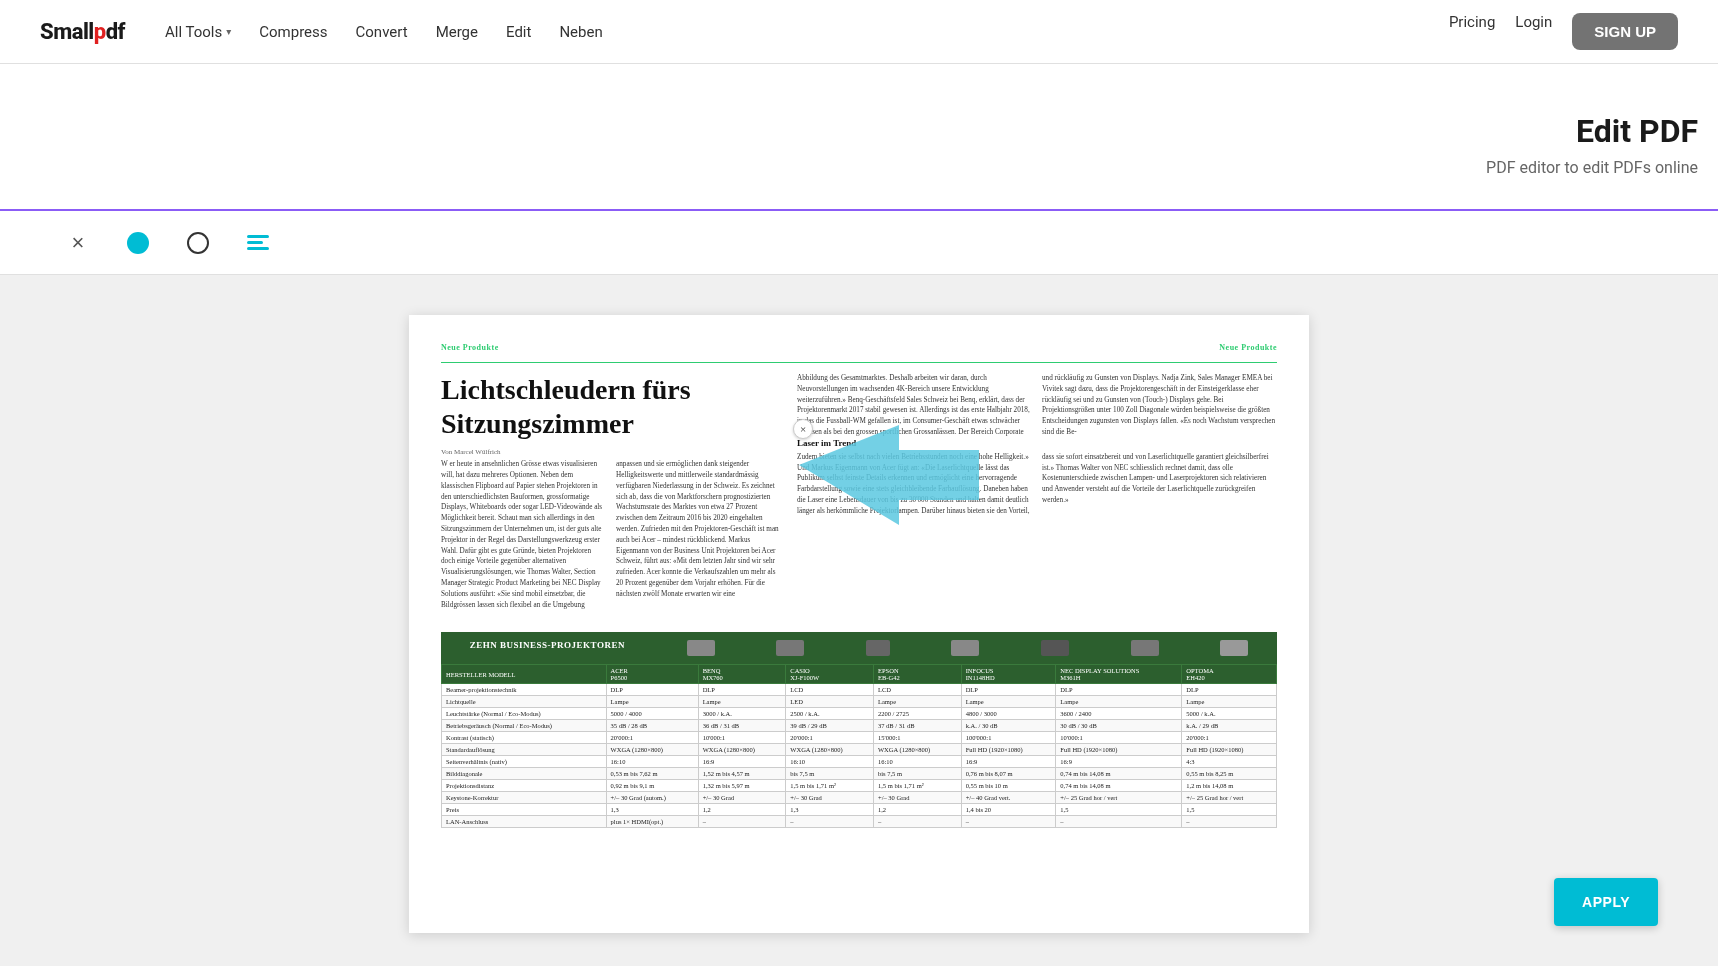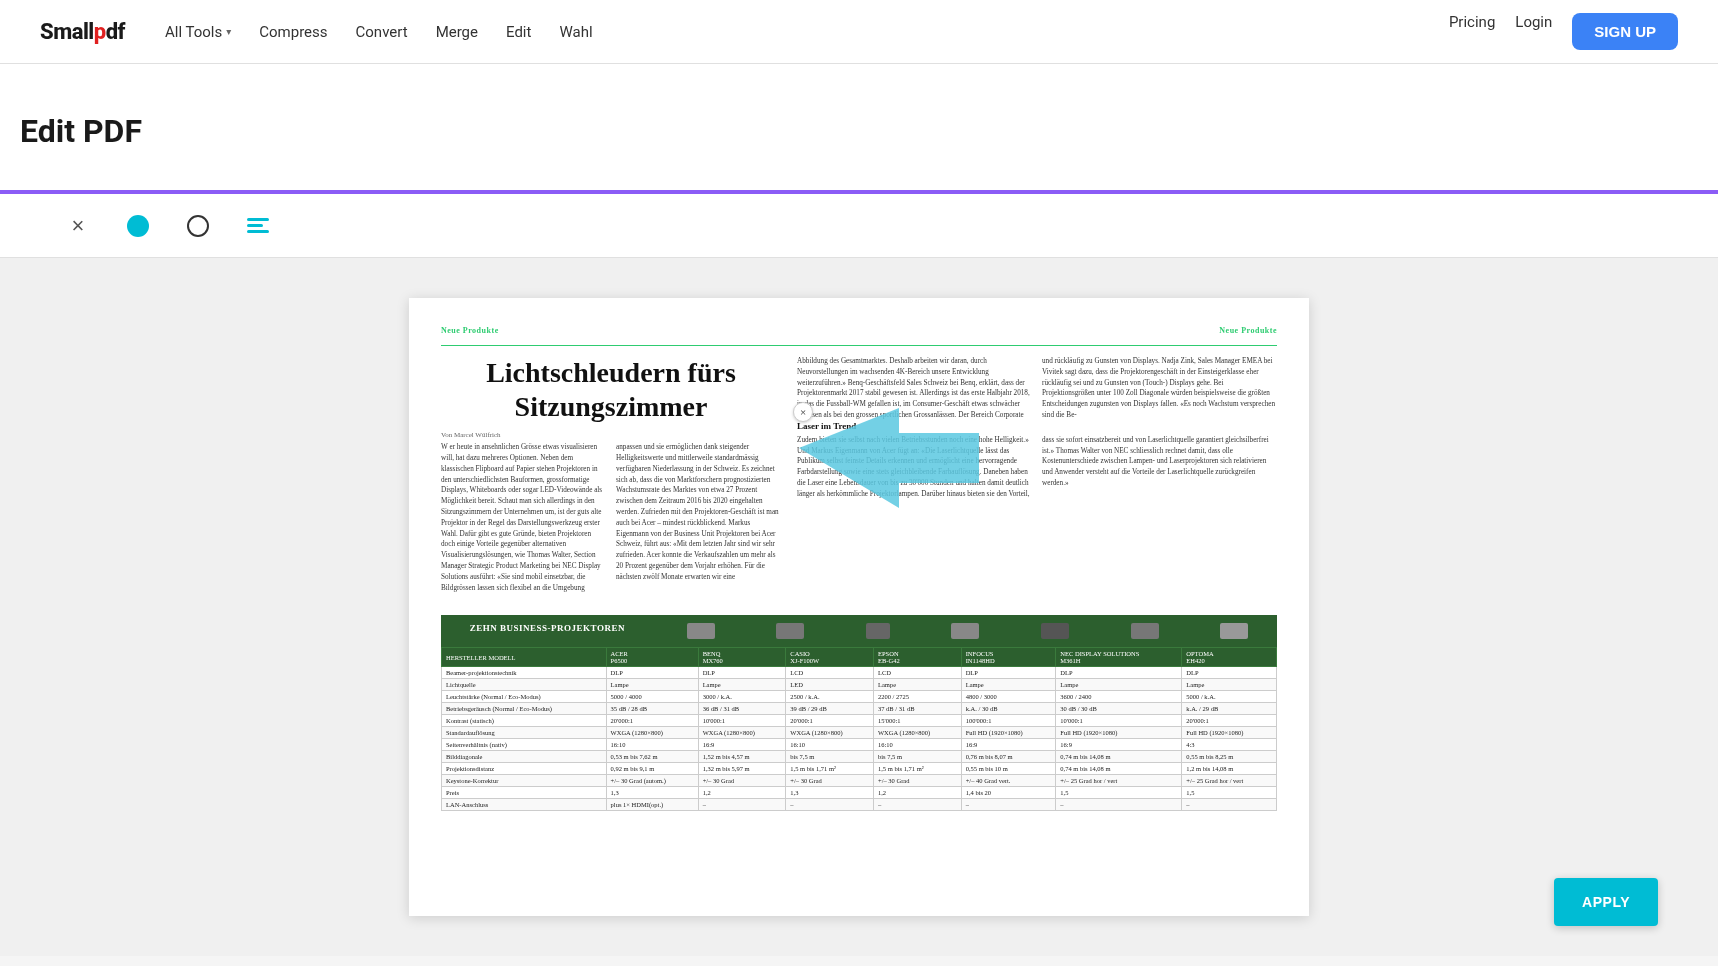--- a/index.html
+++ b/index.html
@@ -40,36 +40,36 @@
       gap: 4px;
     }
     .nav-chevron { font-size: 10px; color: #666; }
     .nav-right {
       display: flex;
       gap: 20px;
     }
     .nav-pricing { font-size: 15px; color: #333; cursor: pointer; }
     .nav-login { font-size: 15px; color: #333; cursor: pointer; }
     .nav-signup {
-      background: #3b82f6;
+      background: #737373;
       color: #fff;
       padding: 10px 22px;
       border-radius: 8px;
       font-size: 15px;
       font-weight: 600;
       cursor: pointer;
       border: none;
     }
 
     
     .hero {
-      text-align: left;
+      text-align: right;
       padding: 48px 20px 32px;
       background: #fff;
-      border-bottom: 4px solid #8b5cf6;
+      border-bottom: 2px solid #8b5cf6;
     }
     .hero h1 {
       font-size: 32px;
       font-weight: 700;
       color: #1a1a1a;
       margin-bottom: 8px;
     }
     .hero p {
       font-size: 16px;
       color: #666;
@@ -173,21 +173,20 @@
       margin-bottom: 10px;
     }
 
     .pdf-main-title {
       font-size: 28px;
       font-weight: bold;
       color: #111;
       line-height: 1.2;
       margin-bottom: 8px;
       width: 340px;
-      text-align: center;
     }
     .pdf-subtitle {
       font-size: 9px;
       color: #444;
       margin-bottom: 8px;
       width: 340px;
     }
     .pdf-author {
       font-size: 7px;
       color: #666;
@@ -337,31 +336,32 @@
   </div>
   <div class="nav-links">
     <a class="nav-link">
       <span>All Tools</span>
       <span class="nav-chevron">▾</span>
     </a>
     <a class="nav-link">Compress</a>
     <a class="nav-link">Convert</a>
     <a class="nav-link">Merge</a>
     <a class="nav-link">Edit</a>
-    <a class="nav-link">Wahl</a>
+    <a class="nav-link">Neben</a>
   </div>
   <div class="nav-right">
     <span class="nav-pricing">Pricing</span>
     <span class="nav-login">Login</span>
     <button class="nav-signup">SIGN UP</button>
   </div>
 </nav>
 
 <div class="hero">
   <h1>Edit PDF</h1>
+  <p>PDF editor to edit PDFs online</p>
 </div>
 
 <div class="toolbar">
   <button class="toolbar-btn">
     <span class="tool-x">×</span>
   </button>
   <button class="toolbar-btn">
     <div class="tool-circle-filled"></div>
   </button>
   <button class="toolbar-btn">

